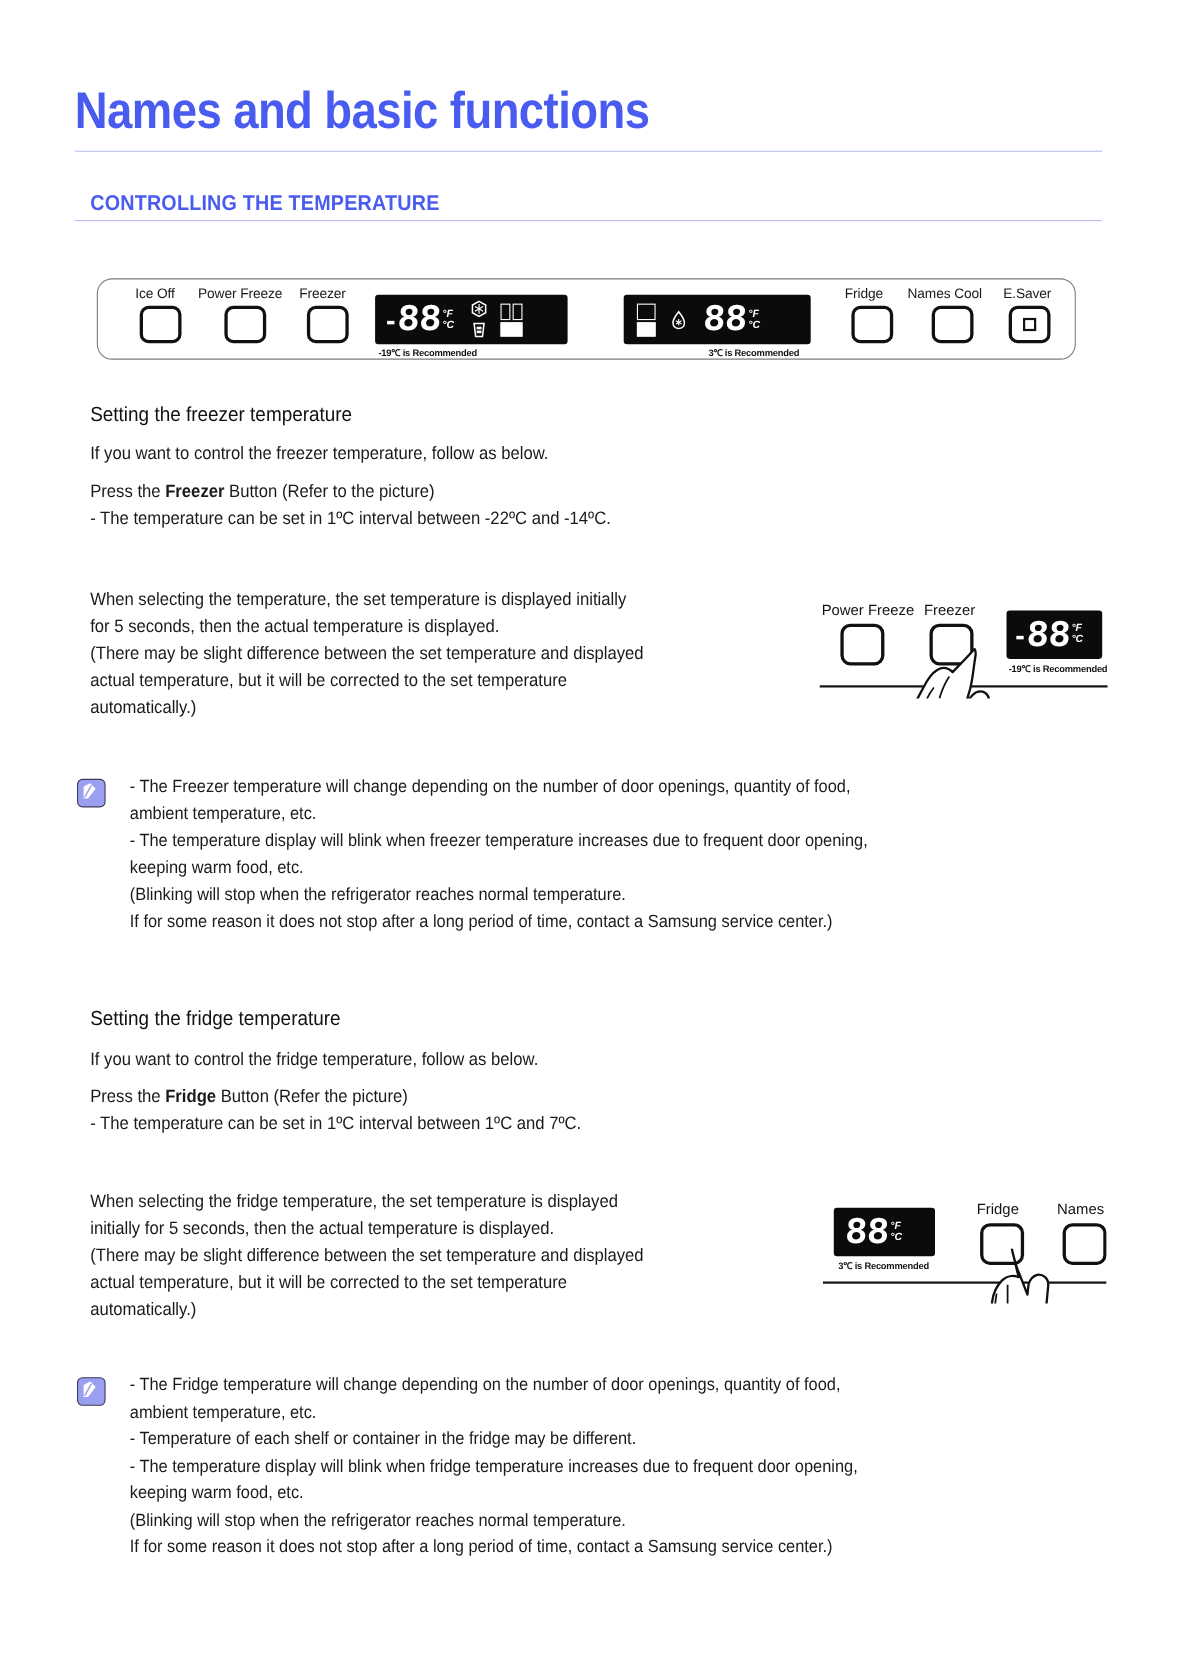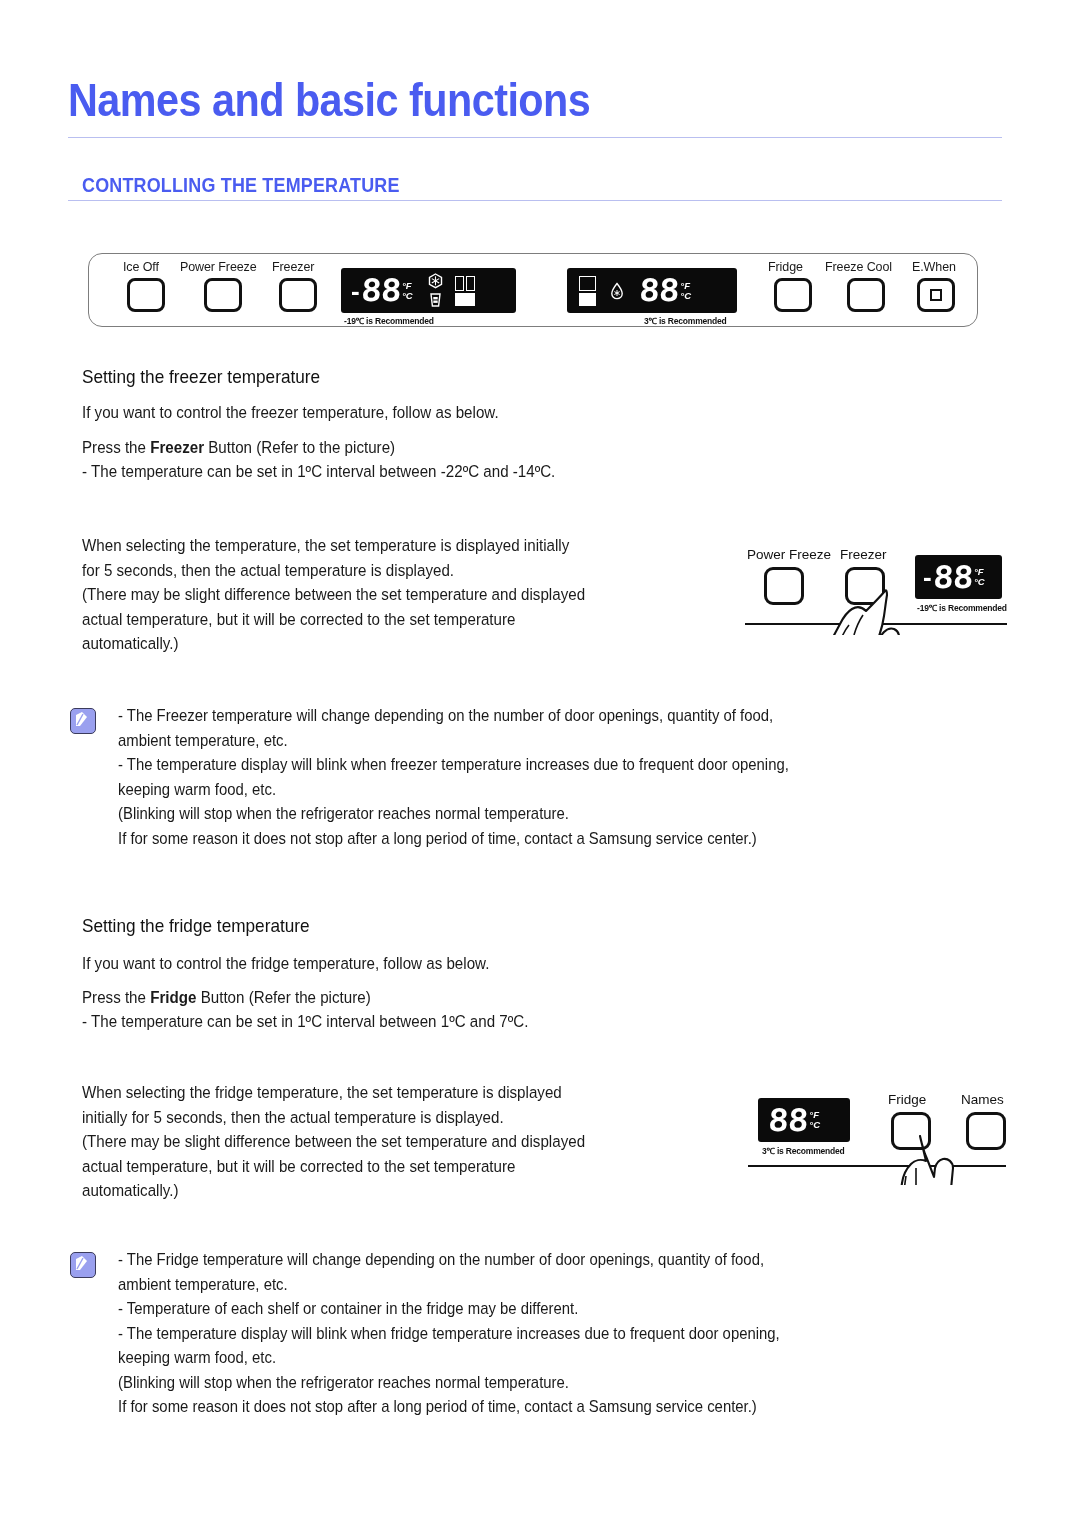--- a/index.html
+++ b/index.html
@@ -314,24 +314,24 @@
     <span class="unit-stack">
       <span>°F</span>
       <span>°C</span>
     </span>
   </div>
   <div class="lcd-recommend" style="left:555px; top:61px;">3℃ is Recommended</div>
 
   <div class="btn-label" style="left:679px; top:6px;">Fridge</div>
   <div class="panel-btn" style="left:685px; top:24px;"></div>
 
-  <div class="btn-label" style="left:736px; top:6px;">Freeze Cool</div>
+  <div class="btn-label" style="left:736px; top:6px;">Names Cool</div>
   <div class="panel-btn" style="left:758px; top:24px;"></div>
 
-  <div class="btn-label" style="left:823px; top:6px;">E.When</div>
+  <div class="btn-label" style="left:823px; top:6px;">E.Saver</div>
   <div class="panel-btn" style="left:828px; top:24px;">
     <span class="led-square"></span>
   </div>
 </div>
 
 <div class="h3" style="left:82px; top:366px;">Setting the freezer temperature</div>
 <div class="para" style="left:82px; top:400px;">If you want to control the freezer temperature, follow as below.</div>
 
 <div class="para" style="left:82px; top:435px;"><span>Press the </span><b>Freezer</b><span> Button (Refer to the picture)</span></div>
 <div class="para" style="left:82px; top:459px;">- The temperature can be set in 1ºC interval between -22ºC and -14ºC.</div>

